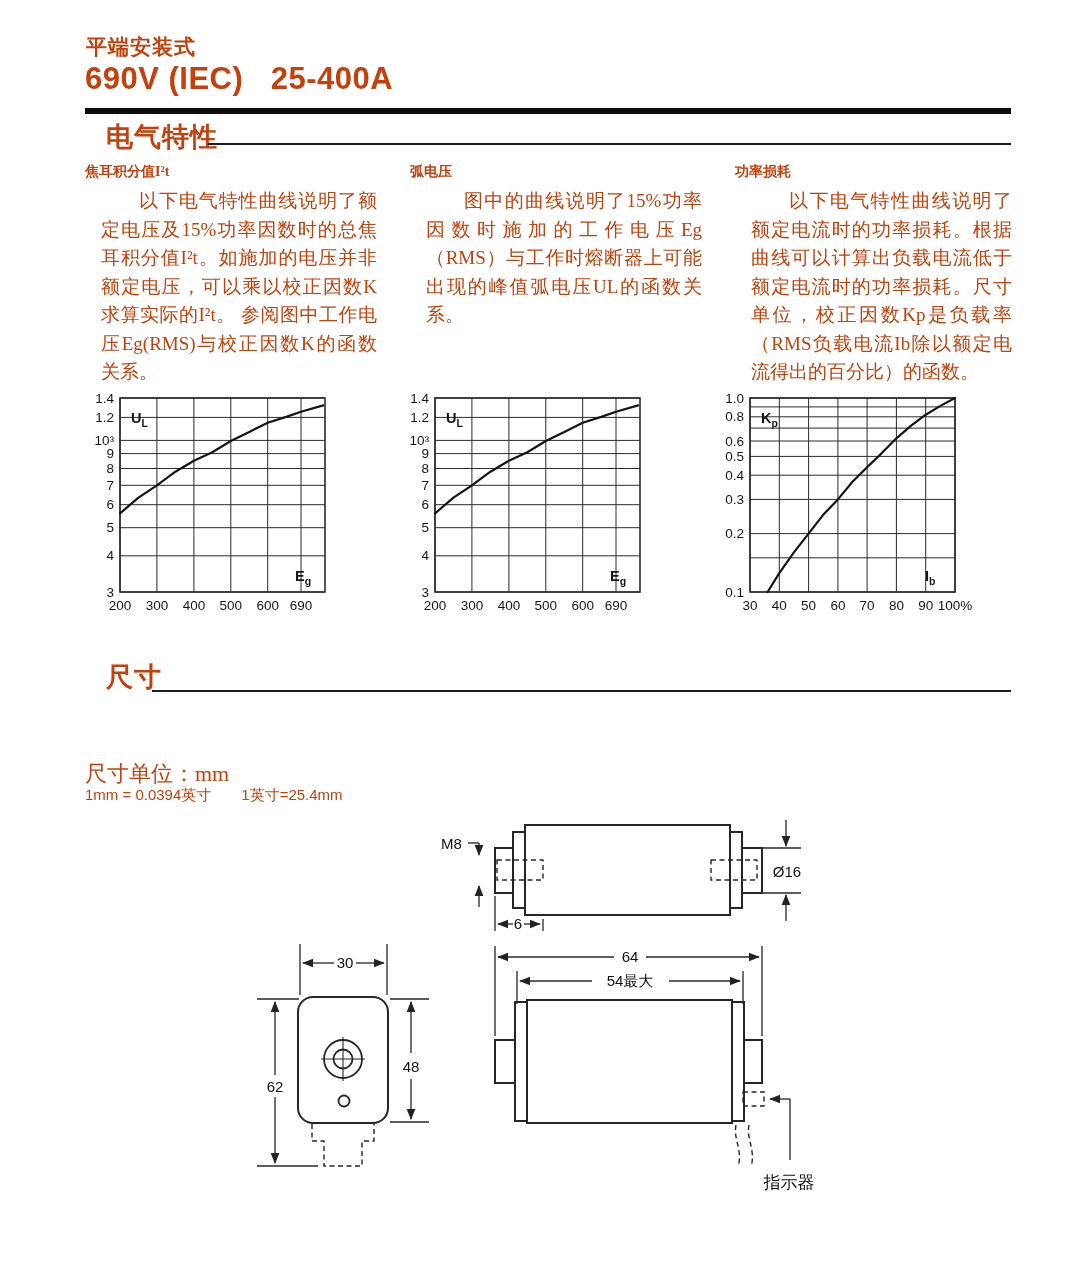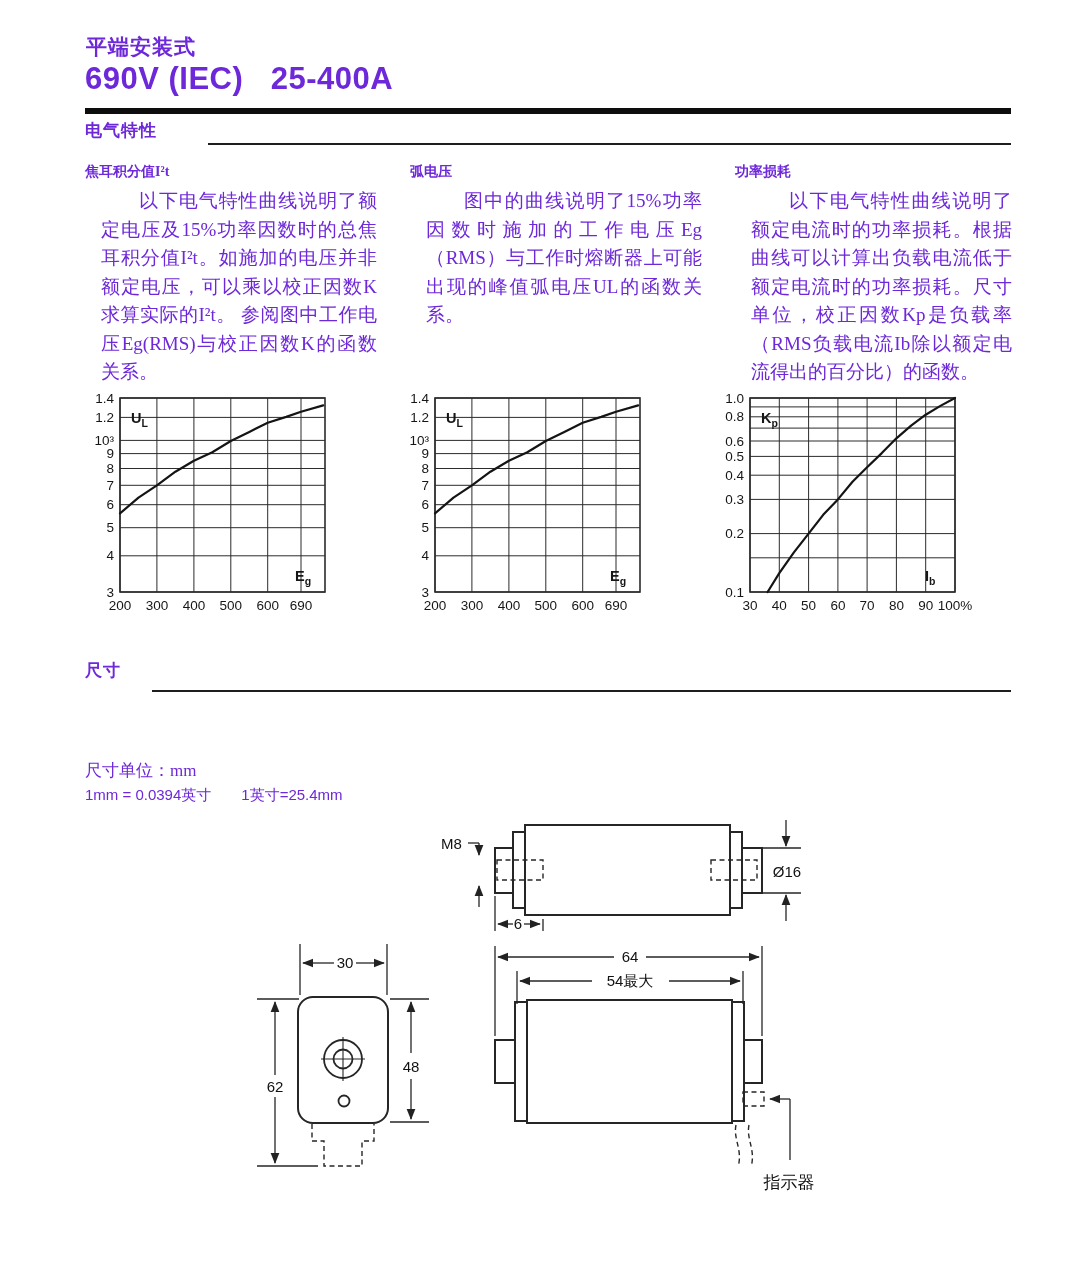--- a/index.html
+++ b/index.html
@@ -1,27 +1,27 @@
 <!DOCTYPE html>
 <html><head>
 <meta charset="utf-8">
 <style>
   html,body{margin:0;padding:0;background:#ffffff;}
   .page{position:relative;width:1077px;height:1274px;background:#fff;
-        font-family:"Liberation Serif",serif;color:#6d28d9;overflow:hidden;}
+        font-family:"Liberation Serif",serif;color:#c2410c;overflow:hidden;}
   .abs{position:absolute;}
   .kicker{font-size:21px;font-weight:bold;letter-spacing:1px;}
   .title{font-family:"Liberation Sans",sans-serif;font-size:31px;font-weight:bold;white-space:pre;letter-spacing:0.5px;}
   .rule-thick{background:#0d0d0d;height:6px;}
   .rule-thin{background:#1e1e1e;height:2px;}
-  .h2{font-size:17px;font-weight:bold;letter-spacing:1px;}
+  .h2{font-size:27px;font-weight:bold;letter-spacing:1px;margin-left:21px;}
   .colhead{font-size:14px;font-weight:bold;font-family:Liberation Serif, serif;}
   .coltext{font-size:19px;line-height:28.5px;text-align:justify;text-indent:2em;margin:6px 0 0 16px;}
   .note1{font-size:20px;}
-  .note2{font-size:17px;}
+  .note2{font-size:22px;}
   .note3{font-size:15px;font-family:"Liberation Sans",sans-serif;}
   .tick{font-family:"Liberation Sans",sans-serif;font-size:13.5px;fill:#161616;}
   .axlab{font-family:"Liberation Sans",sans-serif;font-size:14.5px;fill:#161616;font-weight:bold;}
   .outline{fill:none;stroke:#262626;stroke-width:2;}
   .o18{fill:none;stroke:#262626;stroke-width:1.8;}
   .thin{stroke:#262626;stroke-width:1.1;}
   .dim{stroke:#262626;stroke-width:1.3;fill:none;}
   .dash{fill:none;stroke:#262626;stroke-width:1.4;stroke-dasharray:5 3.5;}
   .dimtext{font-family:"Liberation Sans",sans-serif;font-size:15px;fill:#111;text-anchor:middle;}
   .dimtext.start{text-anchor:start;}

